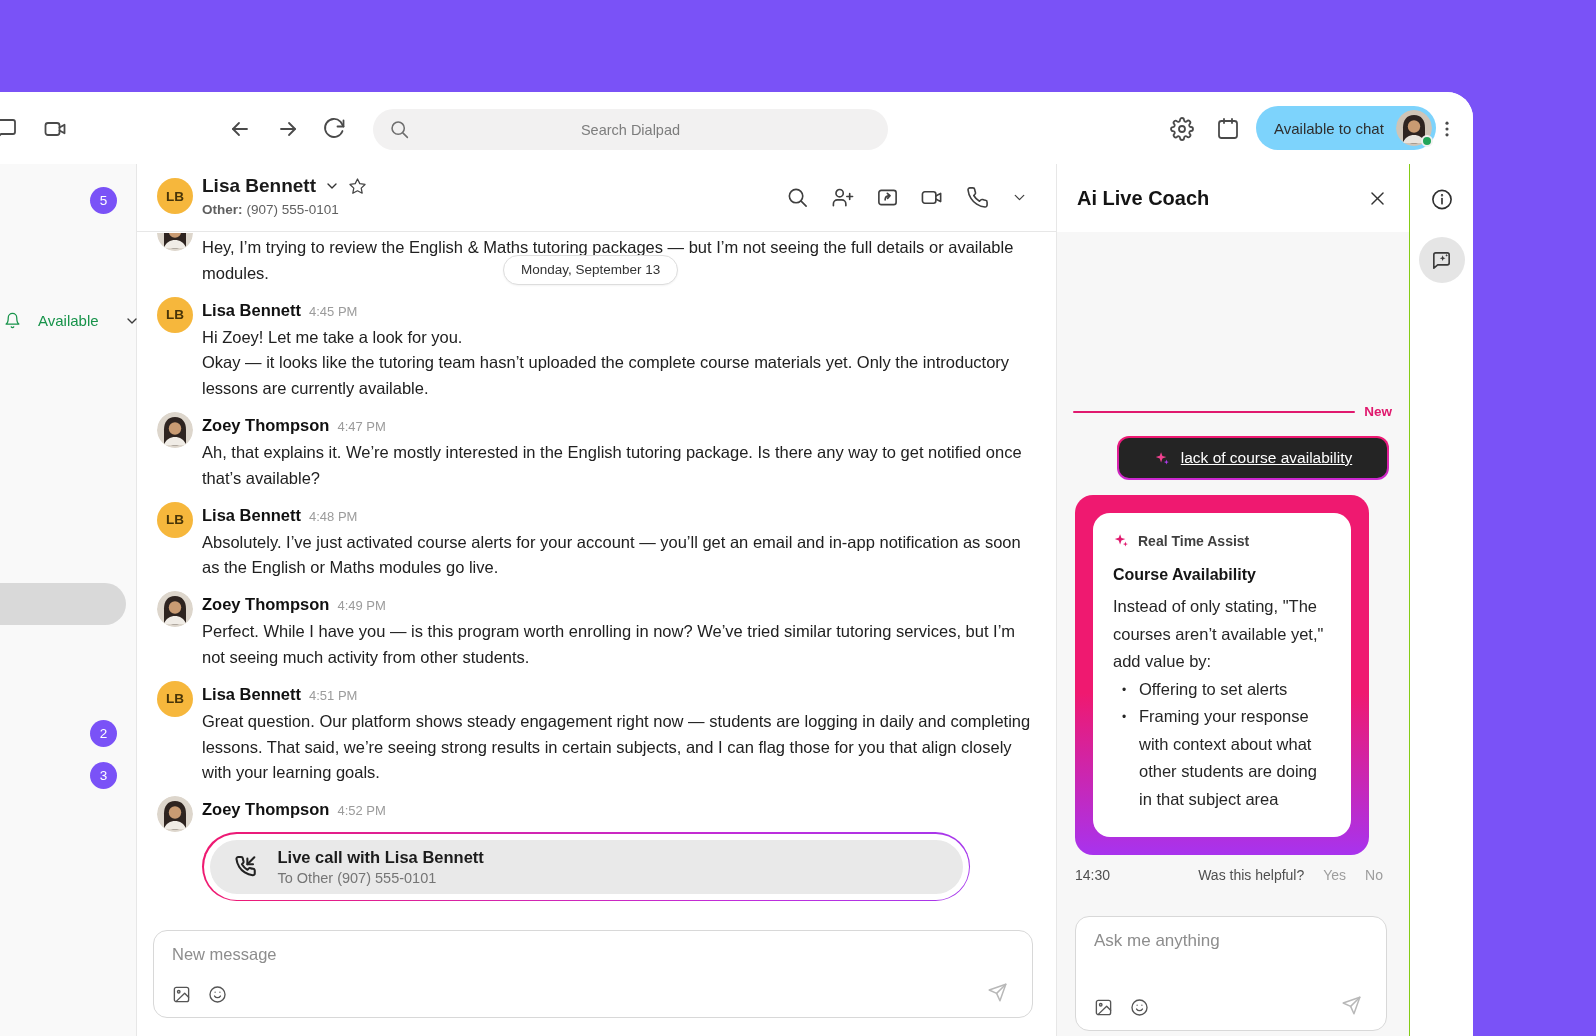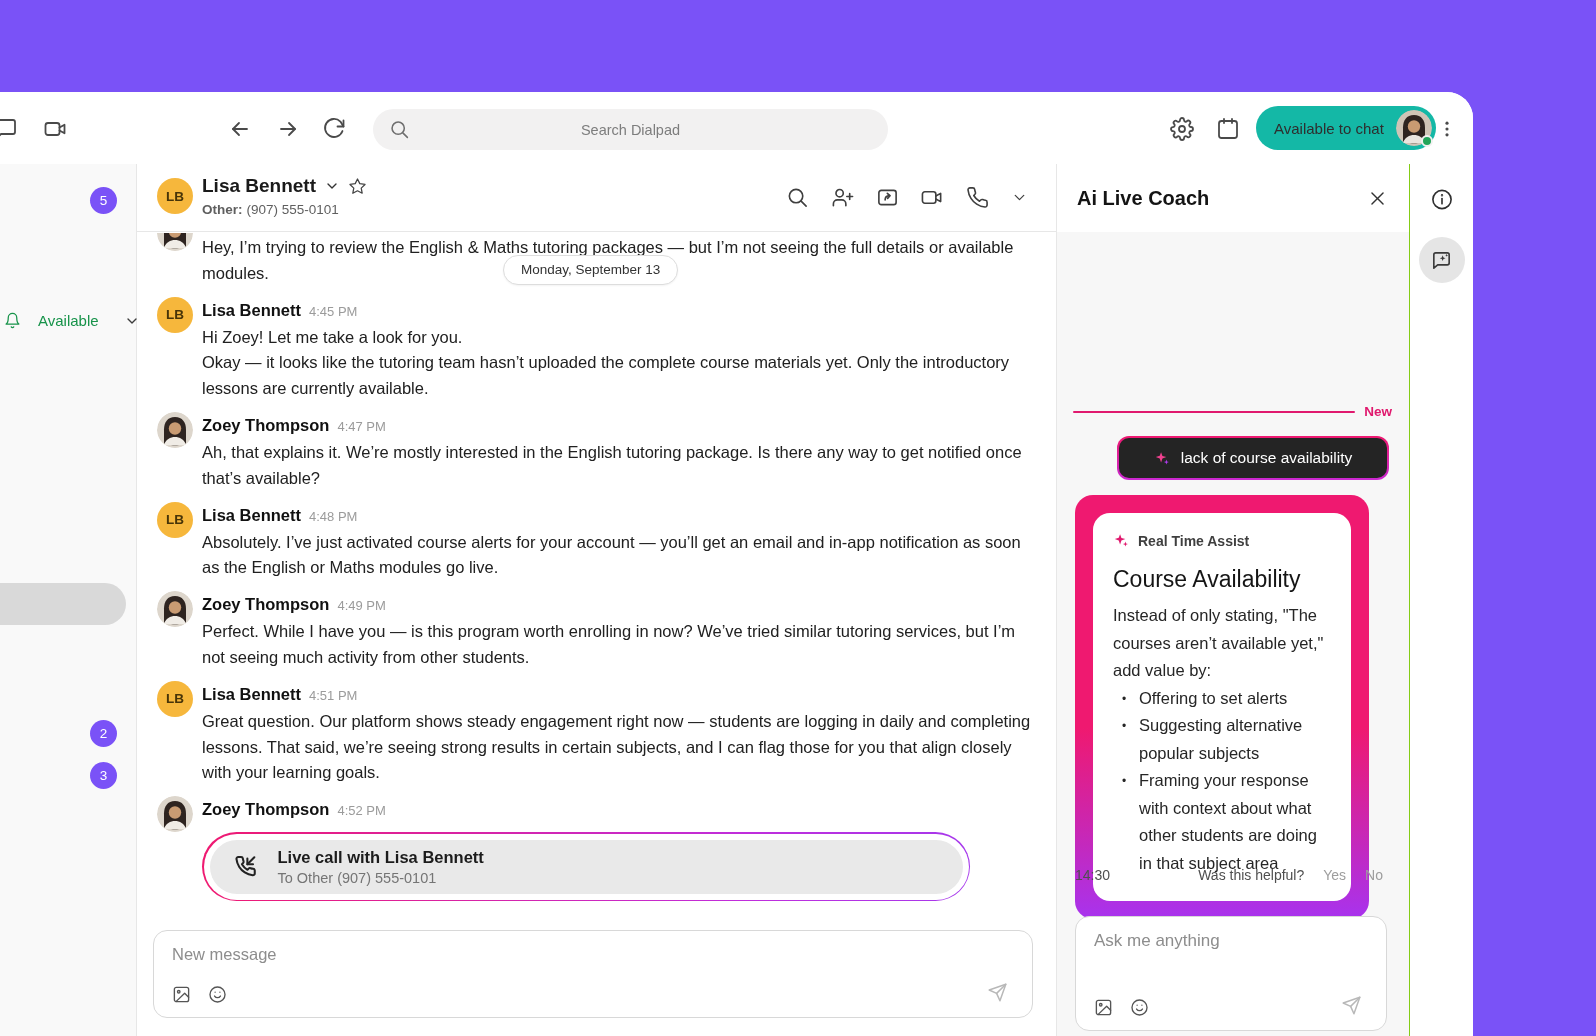--- a/index.html
+++ b/index.html
@@ -24,21 +24,21 @@
   }
   .search-pill .mag { position:absolute; left:16px; top:10px; width:21px; height:21px; }
   .search-pill .mag svg { width:100%; height:100%; stroke:#6f6f6f; stroke-width:1.8; fill:none; stroke-linecap:round; }
   .search-pill input {
     width:100%; height:100%; border:none; background:transparent; outline:none;
     text-align:center; font-family:inherit; font-size:14.5px; color:#333;
   }
   .search-pill input::placeholder { color:#7d7d7d; }
   .status-pill {
     position:absolute; left:1256px; top:14px; height:44px; border-radius:22px;
-    background:#14b8a6; display:flex; align-items:center; gap:12px; padding:0 4px 0 18px; cursor:pointer;
+    background:#7dd3fc; display:flex; align-items:center; gap:12px; padding:0 4px 0 18px; cursor:pointer;
   }
   .status-pill .lbl { font-size:15px; color:#2e2e2e; white-space:nowrap; }
   .photo-avatar { position:relative; width:36px; height:36px; border-radius:50%; overflow:visible; flex:0 0 auto; }
   .photo-avatar svg { width:100%; height:100%; border-radius:50%; display:block; }
   .status-dot {
     position:absolute; right:-1px; bottom:-1px; width:12px; height:12px; border-radius:50%;
     background:#23a55a; border:2px solid #f2f1f1;
   }
   
   .content { position:absolute; left:0; top:72px; right:0; bottom:0; display:flex; }
@@ -131,30 +131,30 @@
   .new-divider .line { flex:1; height:2px; background:#e0196e; border-radius:1px; }
   .new-divider .nlbl { font-size:13.5px; font-weight:bold; color:#e0196e; }
   .chip {
     position:absolute; left:60px; right:20px; top:272px; border-radius:12px; padding:2px;
     background:linear-gradient(180deg,#ef1970,#cb28d2); cursor:pointer;
   }
   .chip-in {
     background:#242424; border-radius:10px; height:40px;
     display:flex; align-items:center; justify-content:center; gap:10px;
   }
-  .chip-in .txt { color:#fff; font-size:15.5px; }
+  .chip-in .txt { color:#fff; font-size:15.5px;text-decoration:underline; }
   .spark { width:17px; height:17px; flex:0 0 auto; }
   .rta-card {
     position:absolute; left:18px; right:40px; top:331px; border-radius:18px; padding:18px;
     background:linear-gradient(180deg,#ef1970,#ef1970 55%,#a833ee);
   }
   .rta-in { background:#fff; border-radius:17px; padding:19px 18px 24px 20px; }
   .rta-label-row { display:flex; align-items:center; gap:8px; }
   .rta-label { font-size:14px; font-weight:bold; color:#3f3f3f; }
-  .rta-title { margin-top:17px; font-size:23px; font-weight:normal; color:#151515; }
+  .rta-title { margin-top:17px; font-size:16px; font-weight:bold; color:#151515; }
   .rta-intro { margin-top:9px; font-size:16.5px; line-height:27.5px; color:#262626; }
   .rta-bullets { list-style:none; margin-top:0; }
   .rta-bullets li { position:relative; padding-left:26px; font-size:16.5px; line-height:27.5px; color:#262626; }
   .rta-bullets li::before { content:"•"; position:absolute; left:9px; font-size:12px; top:1px; color:#262626; }
   .coach-footer { position:absolute; left:18px; right:26px; top:703px; display:flex; align-items:center; }
   .cf-time { font-size:14px; color:#4f4f4f; }
   .cf-q { margin-left:auto; font-size:14px; color:#4f4f4f; cursor:default; }
   .cf-yes, .cf-no { font-size:14px; color:#9d9d9d; margin-left:19px; cursor:pointer; }
   .coach .composer { left:18px; right:22px; top:752px; height:115px; }
   .coach .composer input { font-size:17px; }
@@ -559,21 +559,20 @@
                   <path d="M10 3l1.9 5.6L17.5 10l-5.6 1.9L10 17.5l-1.9-5.6L2.5 10l5.6-1.9z" fill="#e0196e"></path>
                   <path d="M17.5 13.5l.9 2.6 2.6.9-2.6.9-.9 2.6-.9-2.6-2.6-.9 2.6-.9z" fill="#e0196e"></path>
                 </svg>
             </span>
             <span class="rta-label">Real Time Assist</span>
           </div>
           <div class="rta-title">Course Availability</div>
           <div class="rta-intro">Instead of only stating, "The courses aren’t available yet," add value by:</div>
           <ul class="rta-bullets">
             <li>Offering to set alerts</li>
-            <li>Suggesting alternative popular subjects</li>
             <li>Framing your response with context about what other students are doing in that subject area</li>
           </ul>
         </div>
       </div>
 
       <div class="coach-footer">
         <span class="cf-time">14:30</span>
         <span class="cf-q">Was this helpful?</span>
         <span class="cf-yes">Yes</span>
         <span class="cf-no">No</span>

